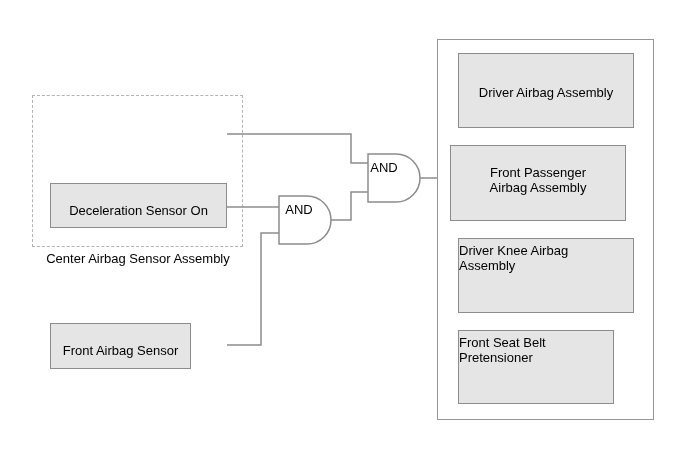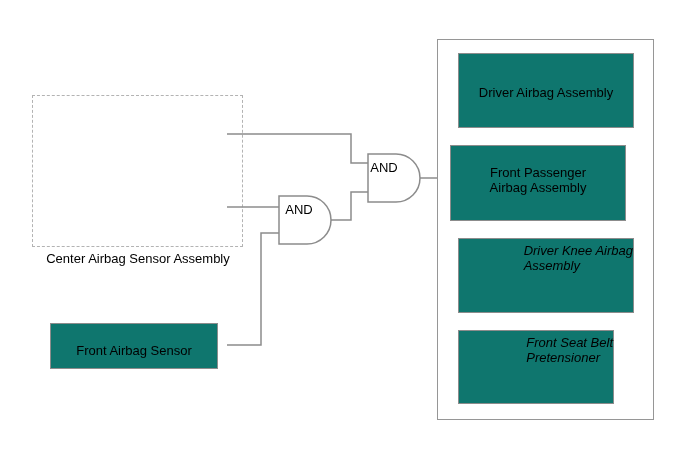--- a/index.html
+++ b/index.html
@@ -15,21 +15,21 @@
     font-family: "Liberation Sans", sans-serif;
     font-size: 13px;
     color: #000000;
     overflow: hidden;
   }
   .abs { position: absolute; box-sizing: border-box; }
 
   
   .node {
     border: 1.5px solid #8c8c8c;
-    background: #0f766e;
+    background: #e5e5e5;
     text-align: center;
     padding-top: 4px;
     line-height: 15px;
     white-space: pre-line;
   }
 
   
   .group-box {
     border: 1.5px dashed #b3b3b3;
     background: transparent;
@@ -44,23 +44,22 @@
   .output-container {
     border: 1.5px solid #969696;
     background: #ffffff;
   }
 
   .node.pad-lg { padding-top: 16px; }
 
   
   .node.block-left {
     display: flex;
-    justify-content: flex-end;
+    justify-content: flex-start;
     text-align: left;
-    font-style: italic;
   }
   .node.block-left .inner {
     white-space: pre-line;
   }
 
   svg.wires {
     position: absolute;
     left: 0;
     top: 0;
     pointer-events: none;
@@ -82,24 +81,27 @@
   }
 </style>
 </head>
 <body>
 
 <div class="canvas">
 
   <div class="abs group-box" style="left:32px; top:95px; width:211px; height:152px;"></div>
 
 
+  <div class="abs node" style="left:50px; top:183px; width:177px; height:45px;">
+    <span>Deceleration Sensor On</span>
+  </div>
 
   <div class="abs group-label" style="left:28px; top:251px; width:220px;">Center Airbag Sensor Assembly</div>
 
-  <div class="abs node" style="left:50px; top:323px; width:168px; height:46px;">
+  <div class="abs node" style="left:50px; top:323px; width:141px; height:46px;">
     <span>Front Airbag Sensor</span>
   </div>
 
   <svg class="wires" width="690" height="465" viewBox="0 0 690 465">
 
     <path class="wire" d="M227,134 H351 V163 H368"></path>
 
     <path class="wire" d="M227,207 H279"></path>
 
     <path class="wire" d="M227,345 H261 V233 H279"></path>

